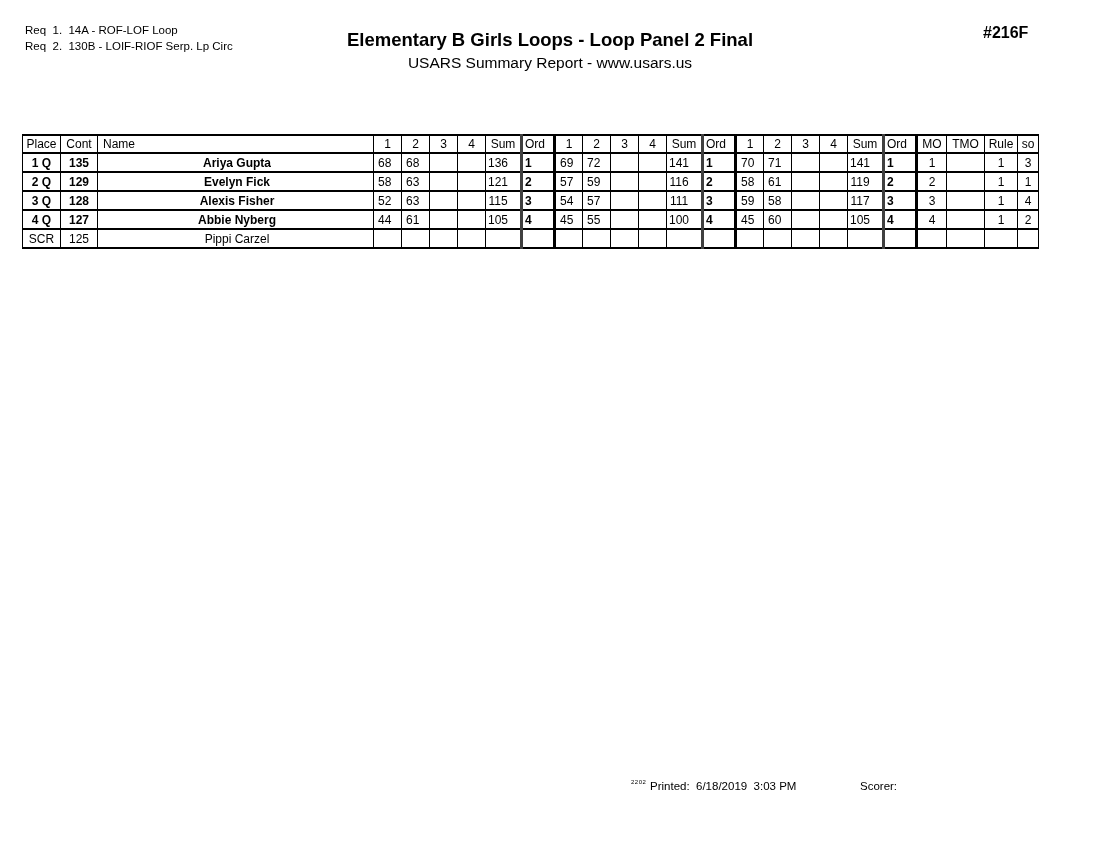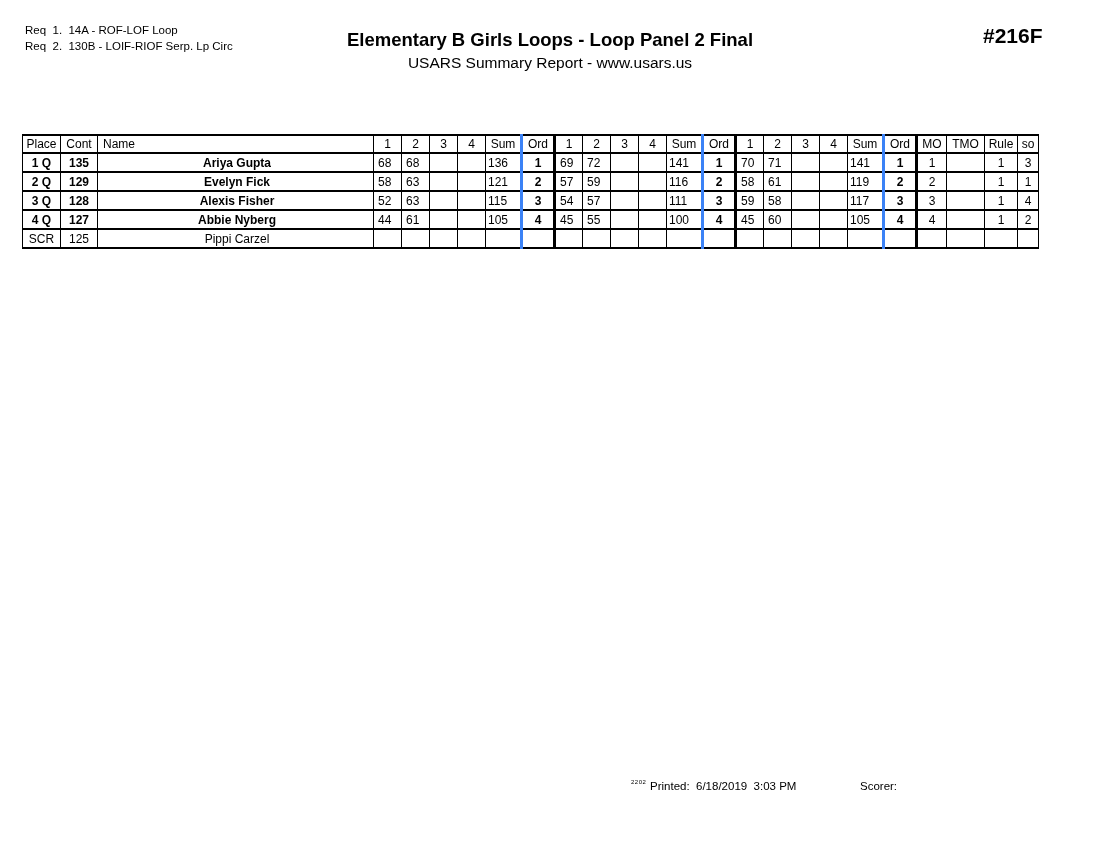--- a/index.html
+++ b/index.html
@@ -10,49 +10,49 @@
     position:relative; overflow:hidden;
   }
 
   
   .req-block { position:absolute; left:25px; top:23px; font-size:11.5px; line-height:15.5px; }
   .center-header { position:absolute; left:0; top:21px; width:1100px; text-align:center; }
   .h-title  { font-size:16px;  font-weight:bold; line-height:19px; }
   .h-venue  { font-size:14px;  line-height:17px; }
   .h-event  { font-size:18.5px; font-weight:bold; line-height:24px; margin-top:7px; }
   .h-report { font-size:15.5px; line-height:22px; }
-  .event-number { position:absolute; top:24px; left:983px; font-size:21px; font-weight:bold; }
+  .event-number { position:absolute; top:24px; left:983px; font-size:16px; font-weight:bold; }
 
   
   table.results {
     position:absolute; left:22px; top:134px;
     border-collapse:collapse; table-layout:fixed;
     width:1016px; font-size:12px;
   }
   .results td { padding:0 2px; white-space:nowrap; overflow:hidden; }
 
   
   .judge-row td { height:21px; border:none; font-size:11px; }
   .judge-row td.judge-box { border:1px solid #000; text-align:left; padding-left:4px; }
 
   
   .hdr td.cell  { border-top:2px solid #000; height:16px; }
   .results td.cell { border-left:1px solid #000; border-bottom:2px solid #000; }
   .results td.c-so { border-right:1px solid #000; }
   .data-row td.cell { height:17px; }
 
   
-  .results td.c-ord { border-left:3px solid #3b82f6; border-right:3px solid #000; text-align:center; }
+  .results td.c-ord { border-left:3px solid #404040; border-right:3px solid #000; text-align:left; }
   .data-row td.c-ord { font-weight:bold; }
 
   
   .results td.c-place, .results td.c-cont { text-align:center; }
   .results td.c-name  { text-align:center;  padding-left:5px; }
   .results td.c-score { text-align:left;  padding-left:4px; }
-  .results td.c-sum   { text-align:left; padding-right:12px;margin-top:8px; }
+  .results td.c-sum   { text-align:center; padding-right:12px;margin-top:8px; }
   .results td.c-mo, .results td.c-tmo, .results td.c-rule { text-align:center;margin-left:41px; }
   .results td.c-so { text-align:center; }
   .hdr td { text-align:center; font-weight:normal; }
   .hdr td.c-name { text-align:left; }
 
   
   .data-row td.c-place, .data-row td.c-cont, .data-row td.c-name { font-weight:bold; }
   .data-row.scr td { font-weight:normal; }
 
   

